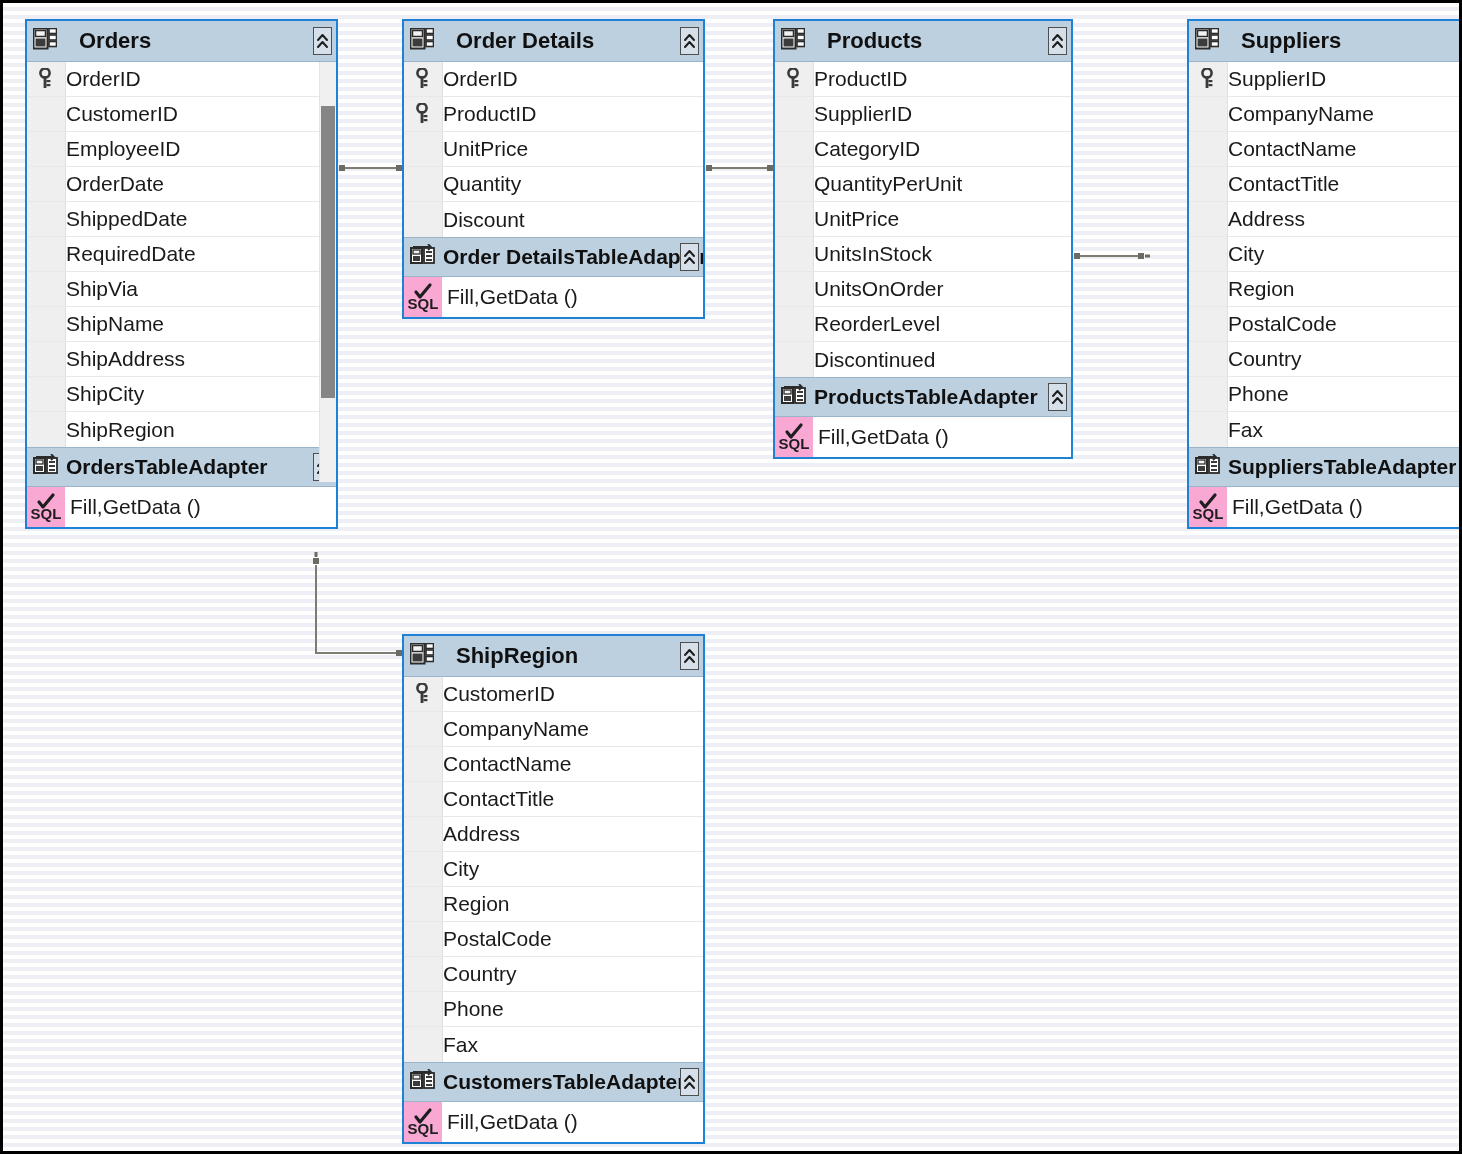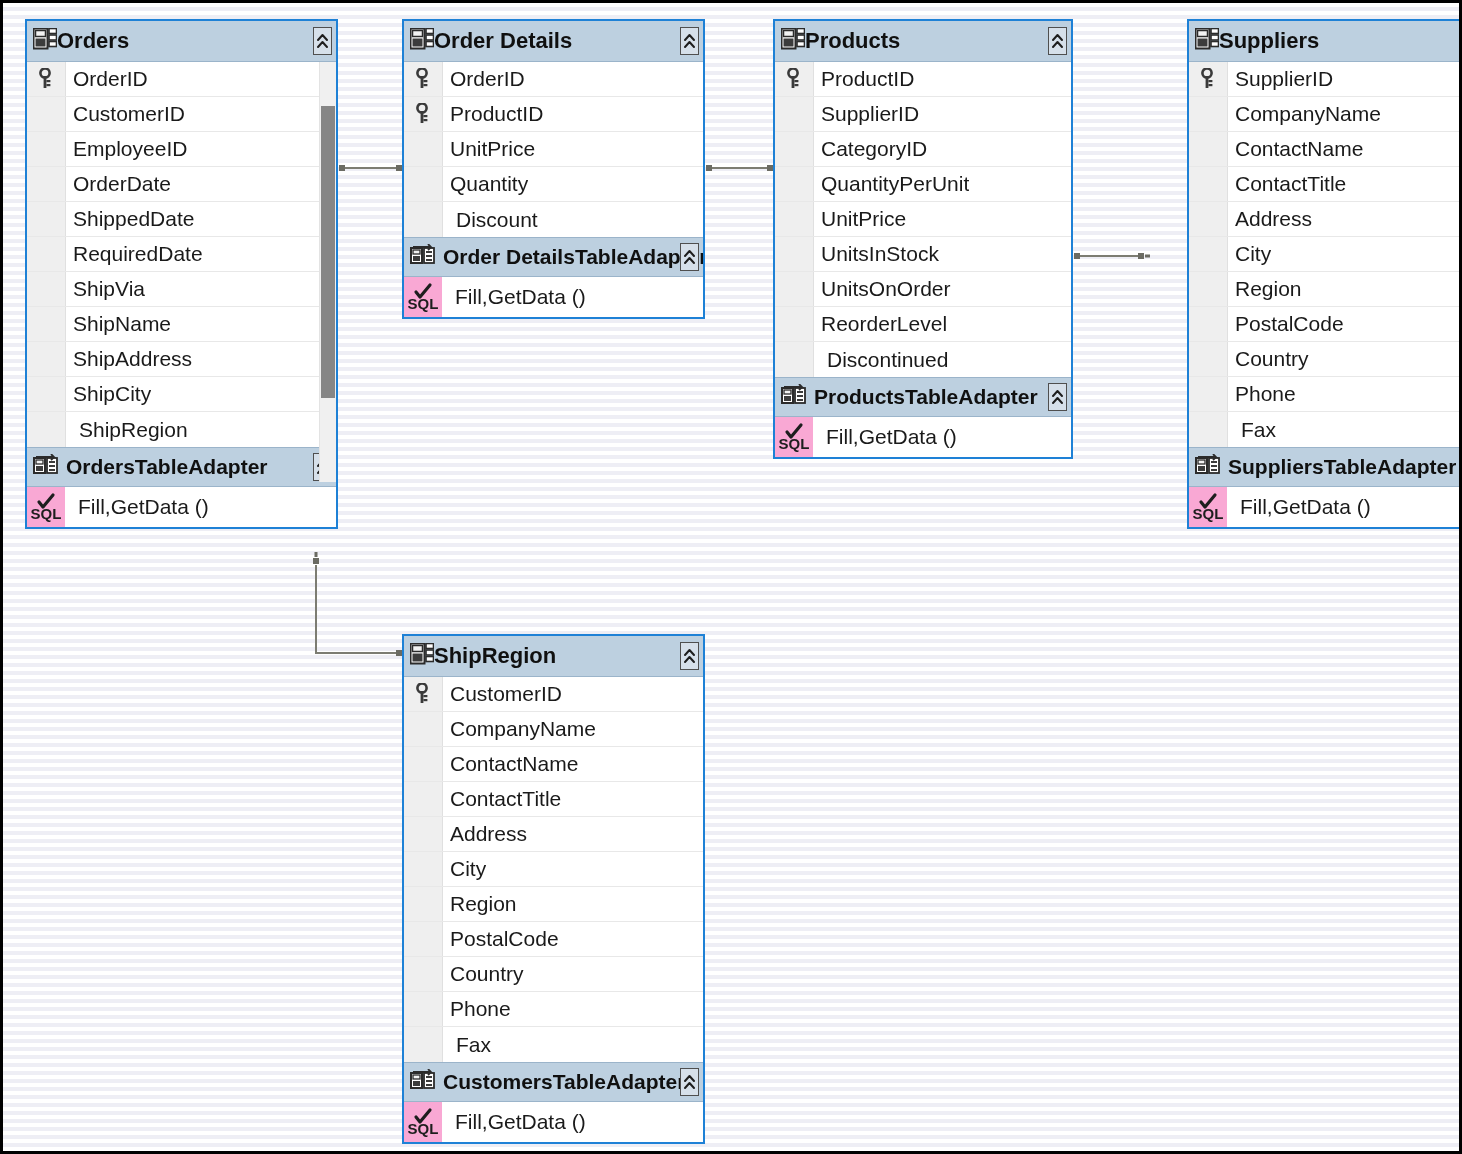--- a/index.html
+++ b/index.html
@@ -55,21 +55,21 @@
     height: 40px;
     background: #BDD0E0;
     border-bottom: 1px solid #9bb4ca;
     padding-left: 6px;
     overflow: hidden;
   }
   .ds-title .ds-title-text {
     font-size: 22px;
     font-weight: bold;
     color: #101010;
-    margin-left: 0;
+    margin-left: 22px;
     white-space: nowrap;
     overflow: hidden;
   }
 
   
   .collapse-btn {
     position: absolute;
     right: 4px;
     top: 50%;
     transform: translateY(-50%);
@@ -87,35 +87,34 @@
   
   .ds-rows { background: #ffffff; }
   .ds-row {
     display: flex;
     align-items: center;
     height: 35px;
     border-bottom: 1px solid #e8e8e8;
     background: #ffffff;
     box-sizing: border-box;
   }
-  .ds-row:last-child { border-bottom: none; gap: 6px; }
+  .ds-row:last-child { border-bottom: none; }
   .ds-gutter {
     width: 38px;
     min-width: 38px;
     height: 100%;
     background: #efefef;
     border-right: 1px solid #e0e0e0;
     display: flex;
     align-items: center;
     justify-content: center;
   }
   .ds-colname {
     font-size: 21px;
     color: #1a1a1a;
-    padding-left: 7px;
     white-space: nowrap;
     overflow: hidden;
   }
 
   
   .ds-adapter-bar {
     position: relative;
     display: flex;
     align-items: center;
     height: 38px;
@@ -144,21 +143,21 @@
     min-width: 38px;
     height: 100%;
     background: #f9a8d4;
     display: flex;
     align-items: center;
     justify-content: center;
   }
   .ds-query-text {
     font-size: 21px;
     color: #1a1a1a;
-    padding-left: 13px;
+    padding-left: 5px;
     white-space: nowrap;
   }
 
   
   .ds-scrollbar {
     position: absolute;
     width: 16px;
     background: #f0f0f0;
     border-left: 1px solid #e3e3e3;
   }

